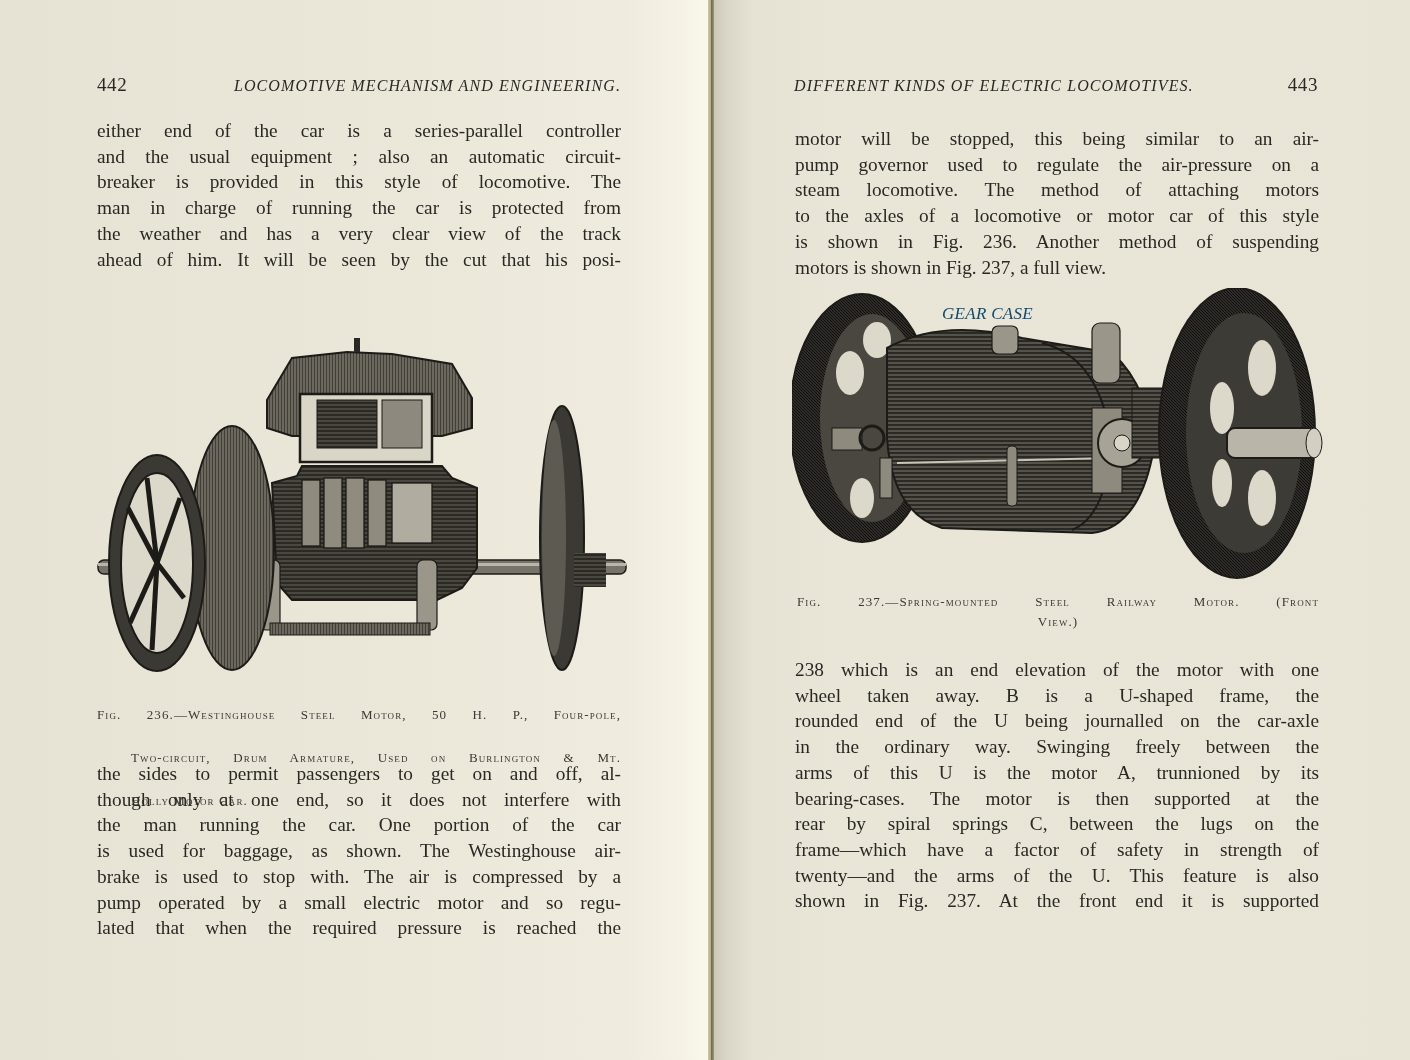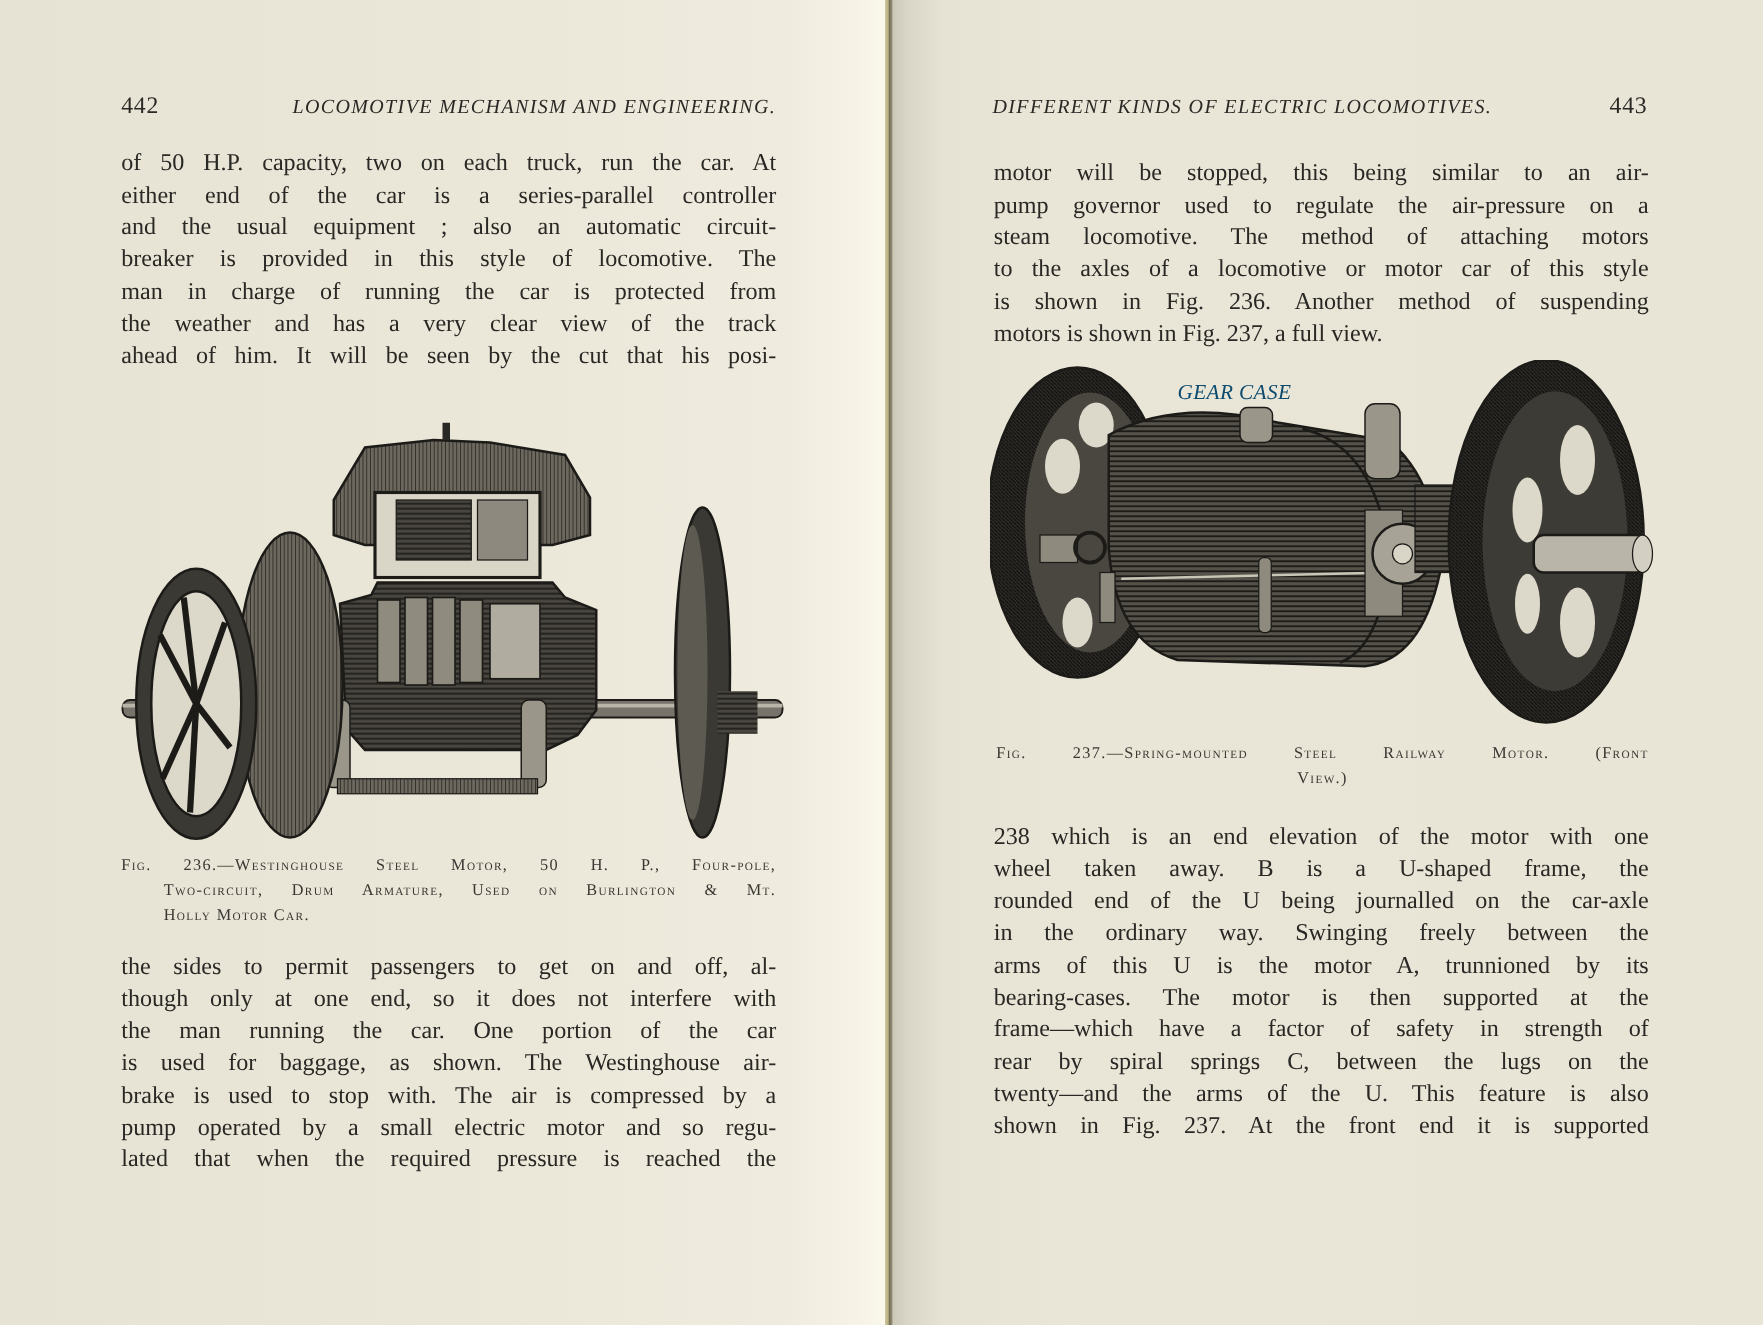--- a/index.html
+++ b/index.html
@@ -45,21 +45,21 @@
     .left-bottom { left: 97px; top: 761px; width: 524px; }
     .right-top { left: 795px; top: 126px; width: 524px; }
     .right-bottom { left: 795px; top: 657px; width: 524px; }
     .indent { padding-left: 24px; }
 
     .caption {
       position: absolute; font-size: 13px; letter-spacing: 1.1px; line-height: 20px;
       font-variant: small-caps; color: #3a3732;
     }
     .cap-236 { left: 97px; top: 682px; width: 524px; }
-    .cap-236 .line { display: block; white-space: nowrap; text-align: justify; text-align-last: justify; }
+    .cap-236 .line { display: block; white-space: nowrap; text-align: justify; text-align-last: justify; margin-top: 23px; }
     .cap-236 .line.cont { padding-left: 34px; }
     .cap-236 .line.last { text-align-last: left; }
     .cap-237 { left: 797px; top: 592px; width: 522px; text-align: center; }
     .cap-237 .line { display: block; white-space: nowrap; }
     .cap-237 .line.first { text-align: justify; text-align-last: justify; }
 
     .figure { position: absolute; }
     .fig-236 { left: 92px; top: 338px; width: 540px; height: 335px; }
     .fig-237 { left: 792px; top: 288px; width: 540px; height: 295px; }
     .gear-label {
@@ -72,21 +72,20 @@
 
 <div class="spread">
 
   <div class="page page-left">
     <div class="running-head left-head">
       <span class="folio">442</span>
       <span class="title">LOCOMOTIVE MECHANISM AND ENGINEERING.</span>
     </div>
 
     <div class="body-text left-top">
-      <span class="line">of 50 H.P. capacity, two on each truck, run the car.  At</span>
       <span class="line">either end of the car is a series-parallel controller</span>
       <span class="line">and the usual equipment ; also an automatic circuit-</span>
       <span class="line">breaker is provided in this style of locomotive.  The</span>
       <span class="line">man in charge of running the car is protected from</span>
       <span class="line">the weather and has a very clear view of the track</span>
       <span class="line">ahead of him.  It will be seen by the cut that his posi-</span>
     </div>
 
     <div class="figure fig-236">
       <svg width="540" height="335" viewBox="0 0 540 335">
@@ -236,17 +235,17 @@
   <span class="line">View.)</span>
 </div>
 
 <div class="body-text right-bottom">
   <span class="line">238 which is an end elevation of the motor with one</span>
   <span class="line">wheel taken away.  B is a U-shaped frame, the</span>
   <span class="line">rounded end of the U being journalled on the car-axle</span>
   <span class="line">in the ordinary way.  Swinging freely between the</span>
   <span class="line">arms of this U is the motor A, trunnioned by its</span>
   <span class="line">bearing-cases.  The motor is then supported at the</span>
+  <span class="line">rear by spiral springs C, between the lugs on the</span>
   <span class="line">frame—which have a factor of safety in strength of</span>
-  <span class="line">rear by spiral springs C, between the lugs on the</span>
   <span class="line">twenty—and the arms of the U.  This feature is also</span>
   <span class="line">shown in Fig. 237.  At the front end it is supported</span>
 </div>
 
 </body></html>

